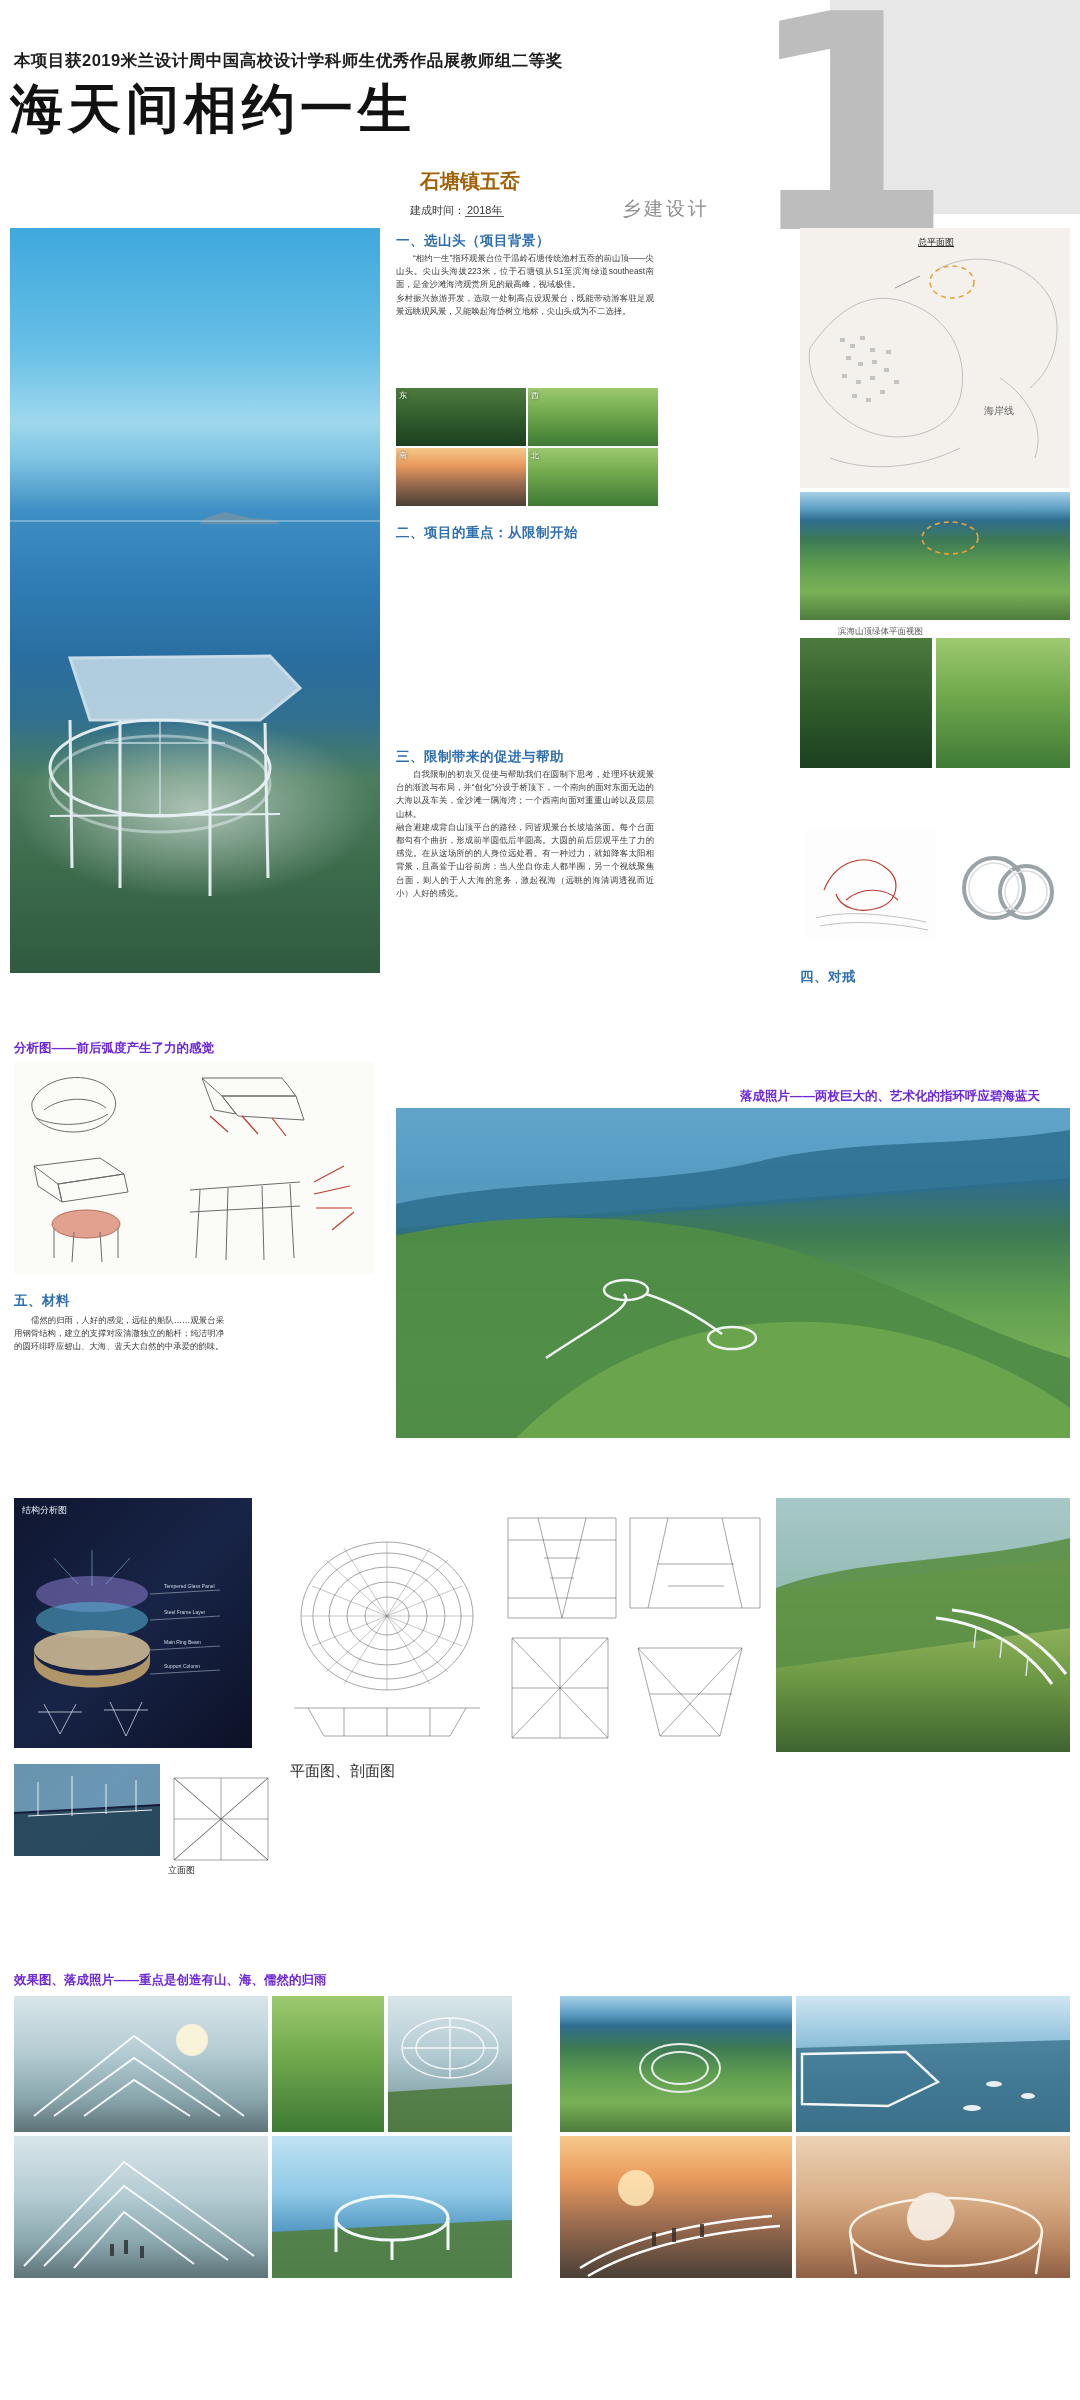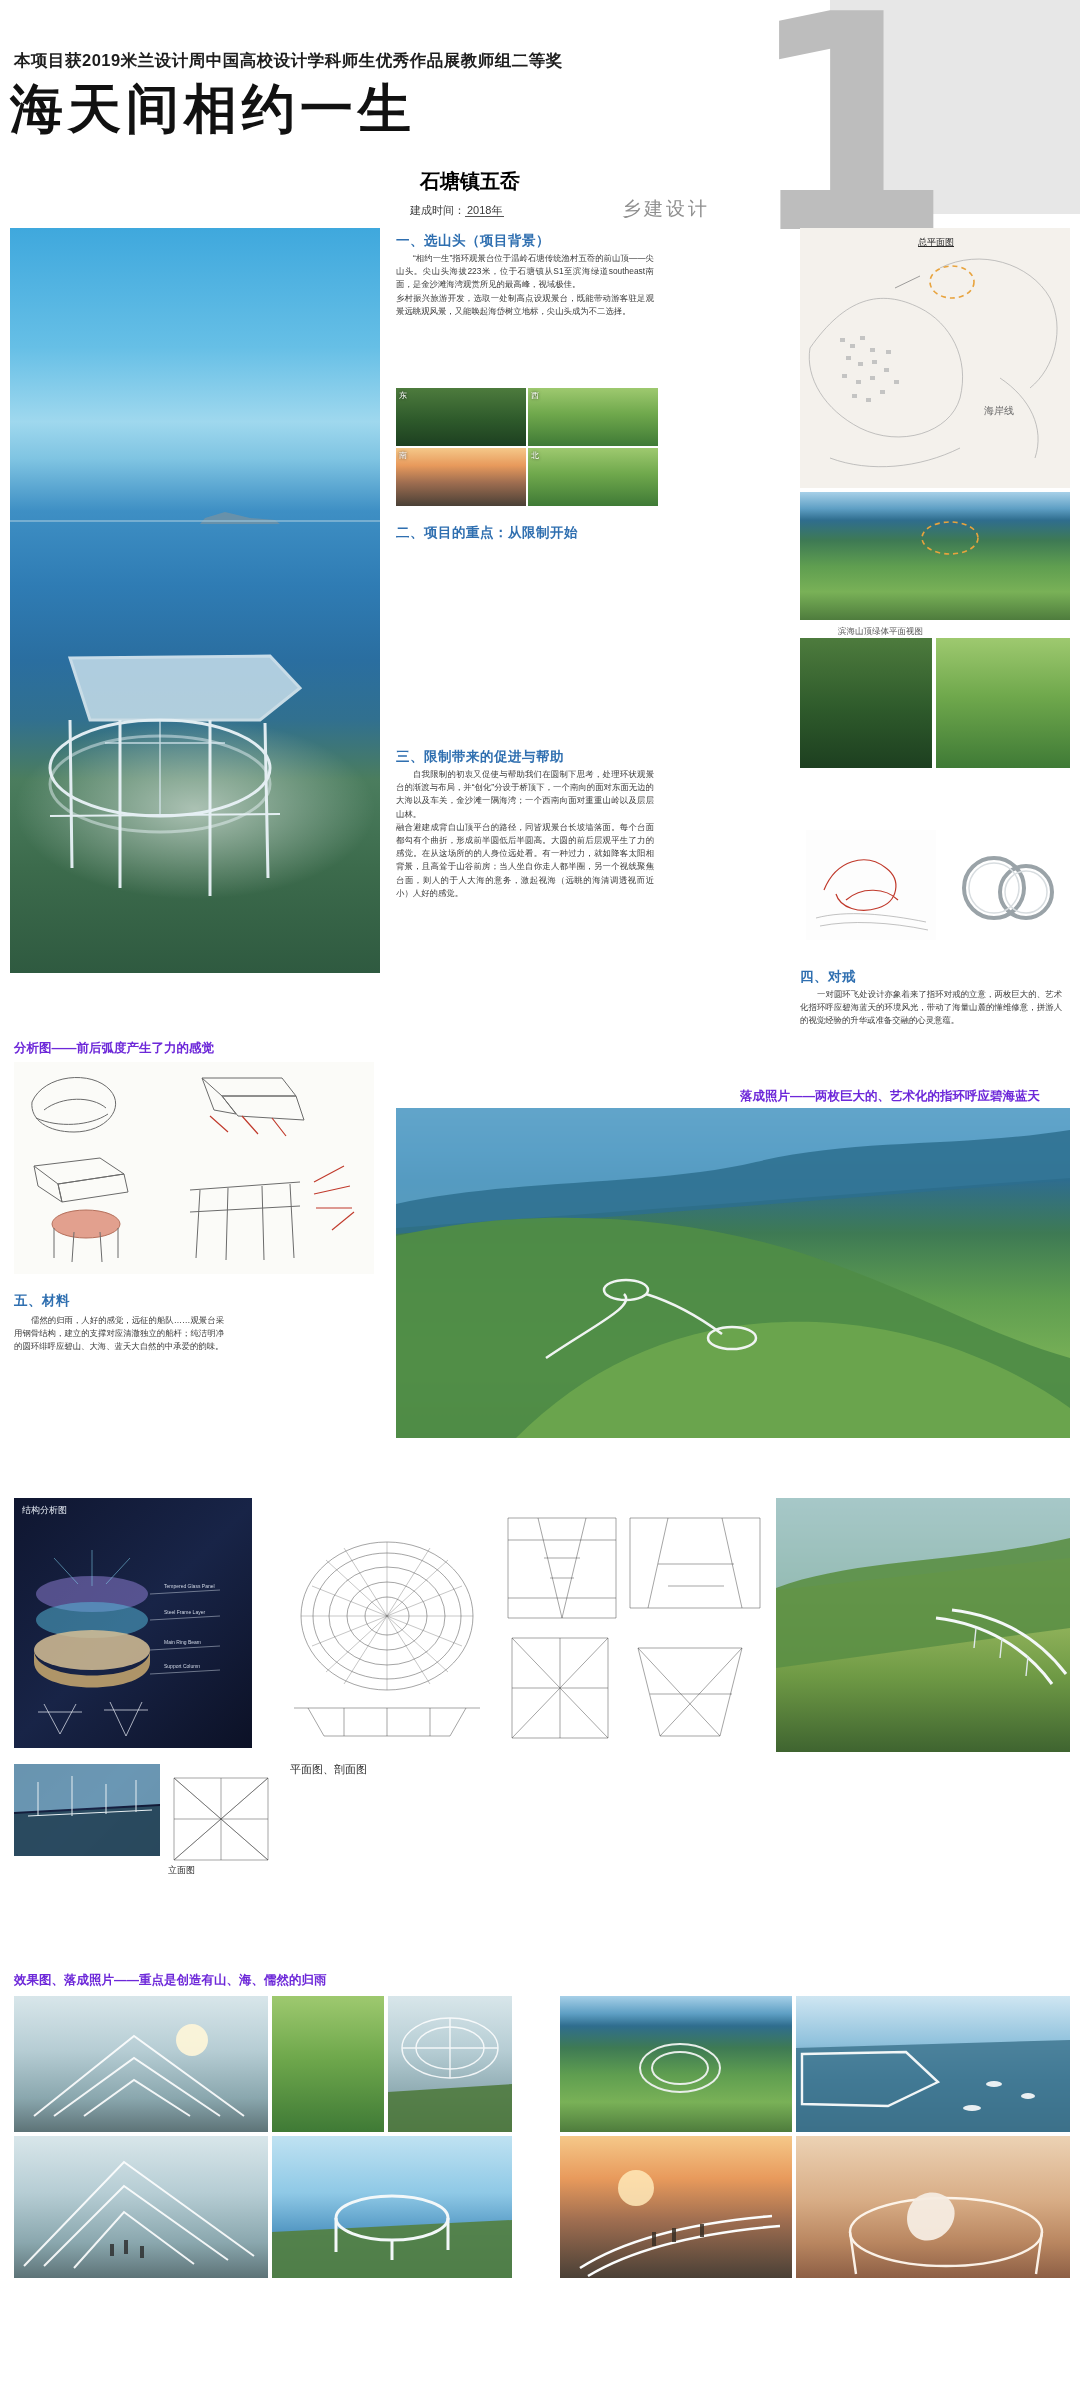--- a/index.html
+++ b/index.html
@@ -47,21 +47,21 @@
     letter-spacing: 5px;
     color: #111;
     white-space: nowrap;
     font-family: "DejaVu Sans", sans-serif;
   }
   .sub-town {
     position: absolute;
     left: 420px; top: 168px;
     font-size: 20px;
     font-weight: bold;
-    color: #000000;
+    color: #a16207;
     white-space: nowrap;
   }
   .build-date {
     position: absolute;
     left: 410px; top: 203px;
     font-size: 11px;
     color: #3b3b3b;
     white-space: nowrap;
   }
   .date-val {
@@ -316,21 +316,20 @@
         <ellipse cx="82" cy="62" rx="26" ry="26"></ellipse>
       </g>
       <g fill="none" stroke="#d8dde0" stroke-width="1.5">
         <ellipse cx="50" cy="58" rx="25" ry="25"></ellipse>
         <ellipse cx="82" cy="62" rx="21" ry="21"></ellipse>
       </g>
     </svg>
   </div>
 
   <div class="sec-h" style="left:800px; top:968px;">四、对戒</div>
-  <div class="body-text" style="left:800px; top:988px; width:262px;">一对圆环飞处设计亦象着来了指环对戒的立意，两枚巨大的、艺术化指环呼应碧海蓝天的环境风光，带动了海量山麓的懂维修意，拼游人的视觉经验的升华或准备交融的心灵意蕴。</div>
 
   <div class="hdr-black" style="left:14px; top:1040px;">分析图——前后弧度产生了力的感觉</div>
 
   <div class="blk ph drawing" style="left:14px; top:1062px; width:360px; height:212px;">
     <svg width="360" height="212" viewBox="0 0 360 212">
       <g fill="none" stroke="#6b6b6b" stroke-width="1">
         <path d="M18 40 C30 12 78 8 96 28 C112 46 92 70 60 70 C34 70 16 58 18 40Z"></path>
         <path d="M30 48 C48 34 78 34 92 46"></path>
         <path d="M22 56 C44 66 76 64 94 52"></path>
       </g>
@@ -475,21 +474,21 @@
       <g fill="none" stroke="#f4f8f8" stroke-width="3">
         <path d="M160 120 C210 126 250 150 276 186"></path>
         <path d="M176 112 C226 118 264 142 290 176"></path>
       </g>
       <g stroke="#dfe8ea" stroke-width="1.4">
         <path d="M200 130 L198 150 M226 140 L224 160 M252 158 L250 178"></path>
       </g>
     </svg>
   </div>
 
-  <div class="cap" style="left:290px; top:1762px; font-size:11px;">平面图、剖面图</div>
+  <div class="cap" style="left:290px; top:1762px; font-size:15px;">平面图、剖面图</div>
 
   <div class="blk ph navy" style="left:14px; top:1764px; width:146px; height:92px;">
     <svg width="146" height="92" viewBox="0 0 146 92">
       <path d="M0 0 L146 0 L146 40 L0 48Z" fill="#7fb4cf" opacity=".8"></path>
       <path d="M0 50 L146 42 L146 92 L0 92Z" fill="#2c4f63" opacity=".9"></path>
       <g stroke="#e6eef2" stroke-width="1" fill="none">
         <path d="M24 18 L24 52 M58 12 L58 52 M92 20 L92 50 M122 16 L122 48"></path>
         <path d="M14 52 L138 46"></path>
       </g>
     </svg>

